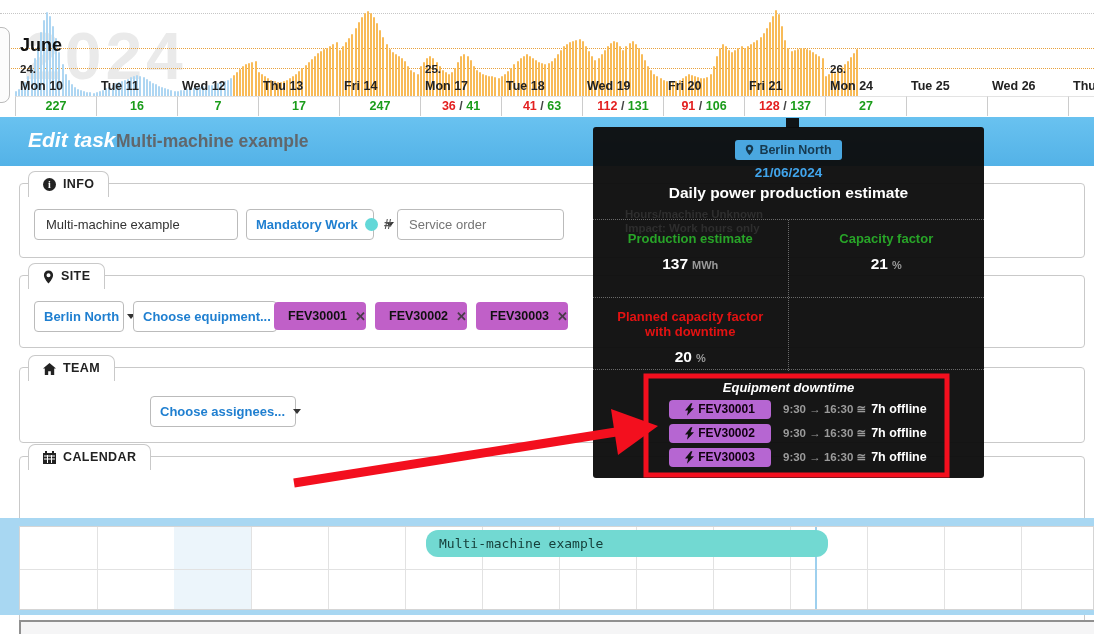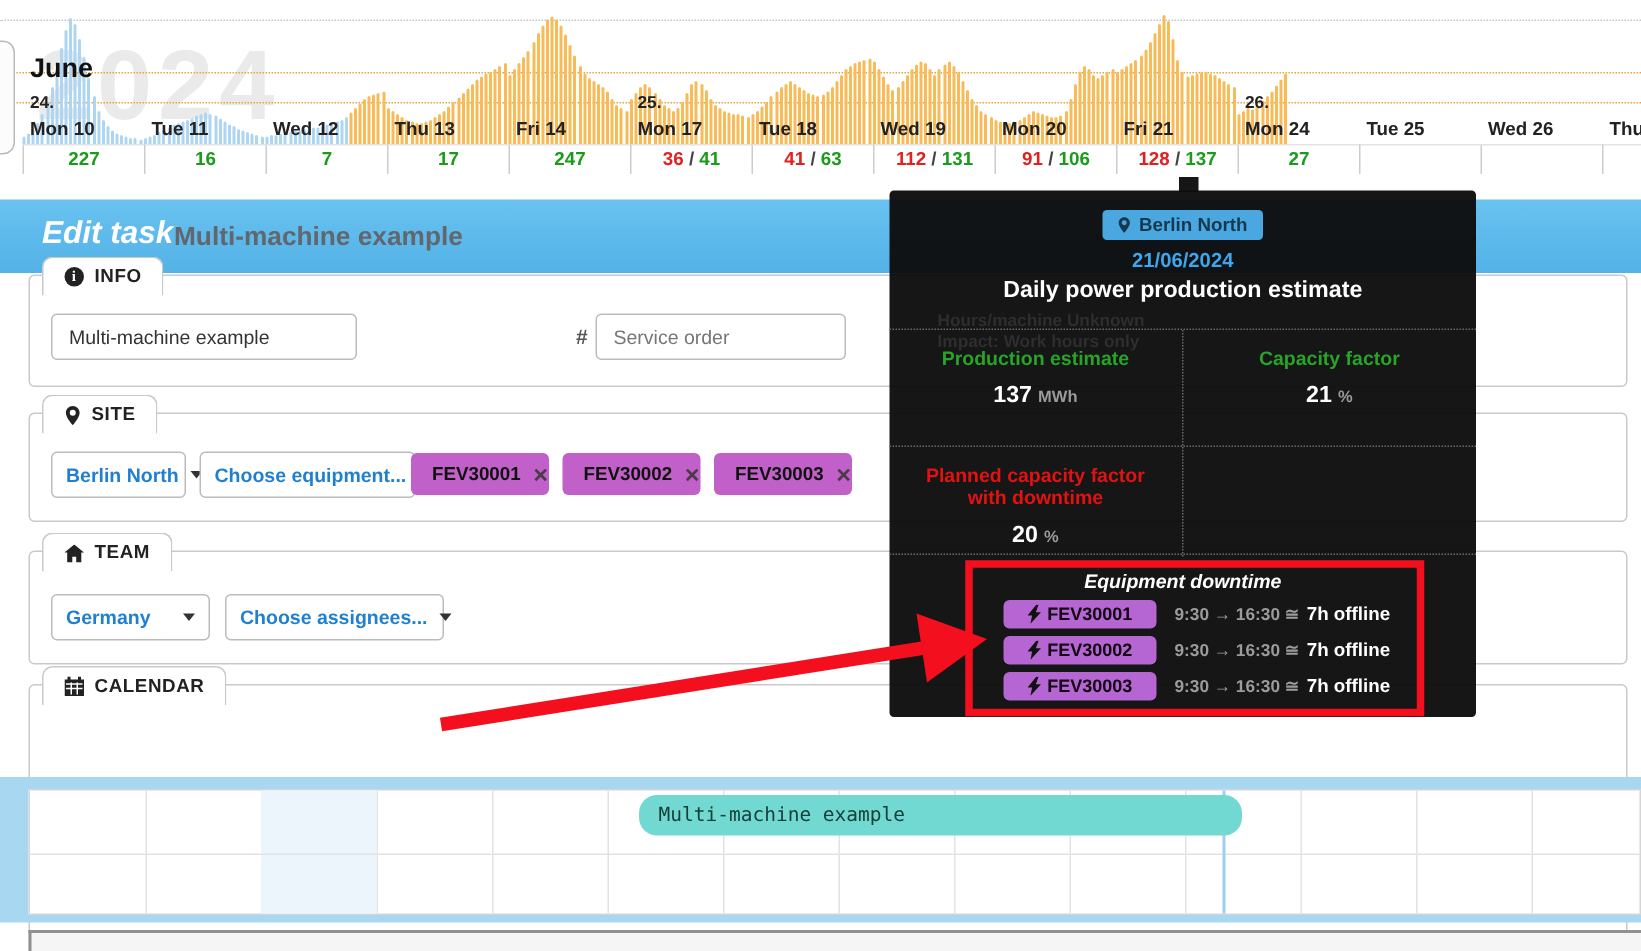--- a/index.html
+++ b/index.html
@@ -18,21 +18,21 @@
   .chart-day i.bar{position:absolute;bottom:0;width:2px;display:block;border-radius:1px 1px 0 0;}
   .d-month{position:absolute;left:5px;bottom:40px;font-size:18px;font-weight:bold;color:#111;z-index:2;white-space:nowrap;}
   .d-week{position:absolute;left:5px;bottom:21px;font-size:11.5px;font-weight:bold;color:#222;z-index:2;}
   .d-label{position:absolute;left:5px;bottom:3px;font-size:12.5px;font-weight:bold;color:#222;z-index:2;white-space:nowrap;}
   .chart-nums{position:absolute;left:15px;top:96px;height:20px;border-bottom:1px solid #c9c9c9;z-index:2;}
   .num-cell{position:absolute;top:0;width:81px;height:20px;border-left:1px solid #ccc;border-top:1px solid #e3e3e3;text-align:center;font-size:12.5px;font-weight:bold;line-height:19px;background:#fff;}
   .num-cell:last-child{border-right:1px solid #ccc;}
   .v-green{color:#1a9c1a;} .v-red{color:#e32020;} .v-sep{color:#444;}
 
   
-  .appbar{position:absolute;left:0;top:133px;width:1094px;height:49px;background:linear-gradient(#69c2f0,#53b2e7);z-index:1;}
+  .appbar{position:absolute;left:0;top:117px;width:1094px;height:49px;background:linear-gradient(#69c2f0,#53b2e7);z-index:1;}
   .appbar .t1{position:absolute;left:28px;top:11px;color:#fff;font-size:21px;font-weight:bold;font-style:italic;}
   .appbar .t2{position:absolute;left:116px;top:14px;color:#61676c;font-size:17.5px;font-weight:bold;}
 
   
   .panel{position:absolute;left:19px;width:1066px;background:#fff;border:1px solid #c9c9c9;border-radius:4px;z-index:1;}
   .tab{position:absolute;z-index:3;background:#fff;border:1px solid #c9c9c9;border-bottom:none;border-radius:7px 7px 0 0;height:26px;line-height:25px;padding:0 14px;font-size:12.5px;font-weight:bold;color:#222;letter-spacing:.4px;display:flex;align-items:center;gap:7px;}
   .tab svg{display:block;}
   .ibtn{display:inline-block;width:13px;height:13px;border-radius:50%;background:#222;color:#fff;font-size:10px;line-height:13px;text-align:center;font-weight:bold;font-family:"Liberation Serif",serif;}
   .ctl{position:absolute;height:31px;border:1px solid #bbb;border-radius:4px;background:#fff;display:flex;align-items:center;padding:0 9px;font-size:13px;}
   .ctl input{border:none;outline:none;width:100%;font-size:13px;color:#333;background:transparent;}
@@ -348,21 +348,21 @@
           <i class="bar" style="left: 49.6px; height: 30px; background: rgb(248, 187, 88);"></i>
           <i class="bar" style="left: 52.7px; height: 40px; background: rgb(248, 187, 88);"></i>
           <i class="bar" style="left: 55.8px; height: 48px; background: rgb(248, 187, 88);"></i>
           <i class="bar" style="left: 58.9px; height: 52px; background: rgb(248, 187, 88);"></i>
           <i class="bar" style="left: 62px; height: 50px; background: rgb(248, 187, 88);"></i>
           <i class="bar" style="left: 65.1px; height: 46px; background: rgb(248, 187, 88);"></i>
           <i class="bar" style="left: 68.2px; height: 44px; background: rgb(248, 187, 88);"></i>
           <i class="bar" style="left: 71.3px; height: 46px; background: rgb(248, 187, 88);"></i>
           <i class="bar" style="left: 74.4px; height: 48px; background: rgb(248, 187, 88);"></i>
           <i class="bar" style="left: 77.5px; height: 50px; background: rgb(248, 187, 88);"></i>
-          <span class="d-label">Mon 20</span>
+          <span class="d-label">Fri 20</span>
         </div>
         <div class="chart-day" style="left: 729px;">
           <i class="bar" style="left: 0px; height: 48px; background: rgb(248, 187, 88);"></i>
           <i class="bar" style="left: 3.1px; height: 50px; background: rgb(248, 187, 88);"></i>
           <i class="bar" style="left: 6.2px; height: 52px; background: rgb(248, 187, 88);"></i>
           <i class="bar" style="left: 9.3px; height: 54px; background: rgb(248, 187, 88);"></i>
           <i class="bar" style="left: 12.4px; height: 56px; background: rgb(248, 187, 88);"></i>
           <i class="bar" style="left: 15.5px; height: 59px; background: rgb(248, 187, 88);"></i>
           <i class="bar" style="left: 18.6px; height: 63px; background: rgb(248, 187, 88);"></i>
           <i class="bar" style="left: 21.7px; height: 68px; background: rgb(248, 187, 88);"></i>
@@ -433,20 +433,25 @@
 
   <div class="appbar">
     <span class="t1">Edit task</span>
     <span class="t2">Multi-machine example</span>
   </div>
 
   <div class="panel" style="top:183px;height:75px;">
     <div class="ctl" style="left:14px;top:25px;width:204px;">
       <input value="Multi-machine example" style="">
     </div>
+    <div class="ctl ddl" style="left:226px;top:25px;width:128px;">
+      <span>Mandatory Work</span>
+      <span class="dot"></span>
+      <span class="caret"></span>
+    </div>
     <span class="hash" style="left:364px;top:32px;">#</span>
     <div class="ctl" style="left:377px;top:25px;width:167px;">
       <input style="color: rgb(157, 157, 157);" placeholder="Service order">
     </div>
   </div>
   <div class="tab" style="left:28px;top:171px;">
     <span class="ibtn">i</span>
     <span>INFO</span>
   </div>
 
@@ -484,24 +489,20 @@
       </div>
   </div>
   <div class="tab" style="left:28px;top:263px;">
     <svg width="11" height="14" viewBox="0 0 12 14">
         <path d="M6 0C3.2 0 1 2.2 1 5c0 3.7 5 9 5 9s5-5.3 5-9c0-2.8-2.2-5-5-5zm0 7.2A2.2 2.2 0 1 1 6 2.8a2.2 2.2 0 0 1 0 4.4z" fill="#222"></path>
       </svg>
     <span>SITE</span>
   </div>
 
   <div class="panel" style="top:367px;height:76px;">
-    <div class="ctl ddl" style="left:14px;top:28px;width:106px;">
-      <span>Germany</span>
-      <span class="caret"></span>
-    </div>
     <div class="ctl ddl" style="left:130px;top:28px;width:146px;">
       <span>Choose assignees...</span>
       <span class="caret"></span>
     </div>
   </div>
   <div class="tab" style="left:28px;top:355px;">
     <svg width="13" height="12" viewBox="0 0 13 12">
         <path d="M6.5 0 0 5.4h1.8V12h3.4V8.2h2.6V12h3.4V5.4H13z" fill="#222"></path>
       </svg>
     <span>TEAM</span>

